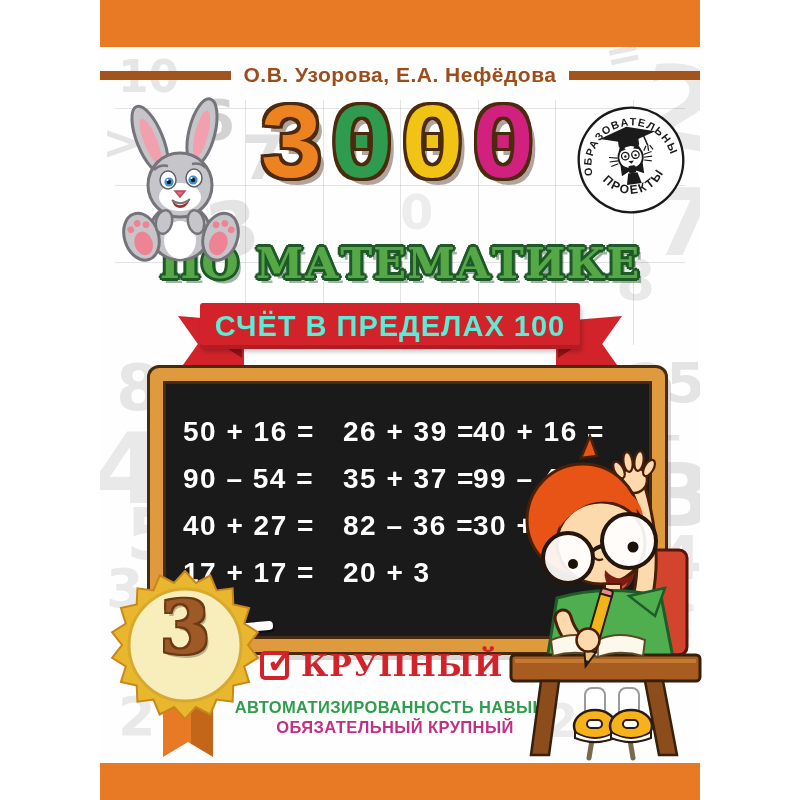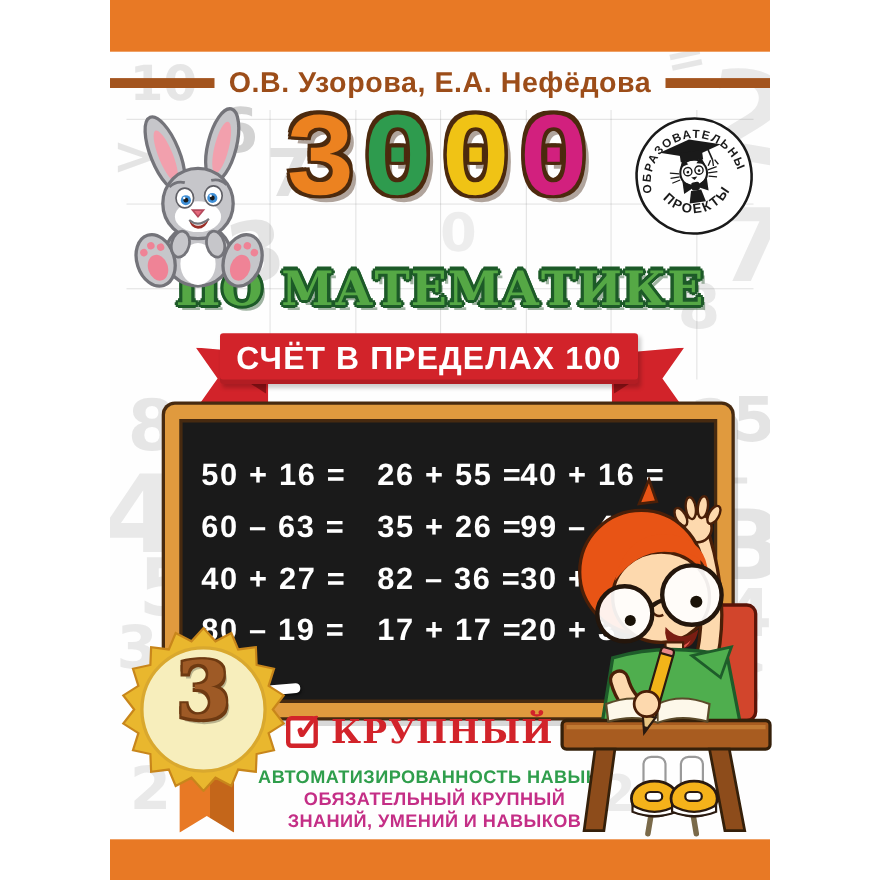--- a/index.html
+++ b/index.html
@@ -14,21 +14,21 @@
   .gridlines{position:absolute;inset:0;z-index:1;}
   .gv{position:absolute;width:1px;top:100px;height:245px;background:rgba(120,120,120,.20);}
   .gh{position:absolute;height:1px;left:15px;width:570px;background:rgba(120,120,120,.20);}
 
   .top-band{position:absolute;left:0;top:0;width:600px;height:47px;background:var(--band-orange);z-index:4;}
   .bottom-band{position:absolute;left:0;top:763px;width:600px;height:37px;background:var(--band-orange);z-index:4;}
 
   .author-row{position:absolute;left:0;top:57px;width:600px;height:36px;display:flex;
               align-items:center;gap:13px;z-index:5;}
   .author-row .rule{flex:1;height:9px;background:var(--rule-brown);}
-  .author-text{font-weight:bold;font-size:26px;color:var(--author-text);white-space:nowrap;letter-spacing:0.5px;}
+  .author-text{font-weight:bold;font-size:21px;color:var(--author-text);white-space:nowrap;letter-spacing:0.5px;}
 
   .big-number{position:absolute;left:0;top:92px;width:600px;text-align:center;z-index:5;
               font-family:Liberation Mono, monospace;font-weight:bold;font-size:108px;line-height:112px;letter-spacing:6px;}
   .big-number span{text-shadow:-3px -3px 0 #4c2a0e,3px -3px 0 #4c2a0e,-3px 3px 0 #4c2a0e,3px 3px 0 #4c2a0e,
                    0 -3px 0 #4c2a0e,0 3px 0 #4c2a0e,-3px 0 0 #4c2a0e,3px 0 0 #4c2a0e,6px 7px 0 rgba(60,30,10,.40);}
 
   .title1{position:absolute;left:0;top:186px;width:600px;text-align:center;z-index:5;
           font-family:"DejaVu Serif",serif;font-weight:bold;font-size:47px;letter-spacing:3px;color:var(--title1);
           text-shadow:-2px -2px 0 var(--title1-outline),2px -2px 0 var(--title1-outline),
                       -2px 2px 0 var(--title1-outline),2px 2px 0 var(--title1-outline),
@@ -39,21 +39,21 @@
           text-shadow:-2px -2px 0 var(--title2-outline),2px -2px 0 var(--title2-outline),
                       -2px 2px 0 var(--title2-outline),2px 2px 0 var(--title2-outline),
                       -3px 0 0 var(--title2-outline),3px 0 0 var(--title2-outline),
                       0 -3px 0 var(--title2-outline),0 3px 0 var(--title2-outline),4px 5px 0 rgba(20,70,25,.40);}
 
   
   .ribbon{position:absolute;inset:0;z-index:6;}
   .ribbon-band{position:absolute;left:100px;top:303px;width:380px;height:46px;background:var(--ribbon-red);
                display:flex;align-items:center;justify-content:center;border-radius:3px;
                box-shadow:inset 0 -4px 0 rgba(0,0,0,.15),2px 3px 4px rgba(0,0,0,.2);}
-  .ribbon-band span{color:#ffffff;font-weight:bold;font-size:29px;letter-spacing:1px;white-space:nowrap;}
+  .ribbon-band span{color:#5eead4;font-weight:bold;font-size:29px;letter-spacing:1px;white-space:nowrap;}
   .tail{position:absolute;top:316px;width:66px;height:56px;background:var(--ribbon-red);}
   .tail.left {left:78px; clip-path:polygon(0% 0%,100% 10%,100% 90%,0% 100%,30% 50%);}
   .tail.right{left:456px;clip-path:polygon(100% 0%,0% 10%,0% 90%,100% 100%,70% 50%);}
   .fold{position:absolute;top:345px;width:20px;height:13px;background:var(--ribbon-dark);}
   .fold.left {left:122px;clip-path:polygon(0 0,100% 0,100% 100%);}
   .fold.right{left:458px;clip-path:polygon(0 0,100% 0,0 100%);}
 
   
   .board{position:absolute;left:50px;top:368px;width:515px;height:284px;z-index:6;
          background:var(--board-bg);border:13px solid var(--board-frame);border-radius:9px;
@@ -241,35 +241,34 @@
         <polygon points="60,70 72,64 72,76" fill="#1a1a1a"></polygon>
         <rect x="56" y="66" width="8" height="8" rx="2" fill="#1a1a1a"></rect>
         <polygon points="55,74 65,74 68,86 52,86" fill="#1a1a1a"></polygon>
       </g>
     </svg>
 
     <div class="board">
       <div class="board-problems">
           <div class="board-row">
             <span class="board-cell">50 + 16 =</span>
-            <span class="board-cell">26 + 55 =</span>
+            <span class="board-cell">26 + 39 =</span>
             <span class="board-cell">40 + 16 =</span>
           </div>
           <div class="board-row">
-            <span class="board-cell">60 – 63 =</span>
-            <span class="board-cell">35 + 26 =</span>
+            <span class="board-cell">90 – 54 =</span>
+            <span class="board-cell">35 + 37 =</span>
             <span class="board-cell">99 – 40</span>
           </div>
           <div class="board-row">
             <span class="board-cell">40 + 27 =</span>
             <span class="board-cell">82 – 36 =</span>
             <span class="board-cell">30 +</span>
           </div>
           <div class="board-row">
-            <span class="board-cell">80 – 19 =</span>
             <span class="board-cell">17 + 17 =</span>
             <span class="board-cell">20 + 3</span>
           </div>
         </div>
       <div class="chalk"></div>
     </div>
 
     <div class="badge-tail"></div>
     <svg class="badge-star" width="150" height="150" viewBox="0 0 150 150">
       <polygon id="seal-poly" points="75.0,1.0 85.9,13.0 100.3,5.5 106.5,20.4 122.6,18.3 123.3,34.5 139.1,38.0 134.2,53.5 147.9,62.2 138.0,75.0 147.9,87.8 134.2,96.5 139.1,112.0 123.3,115.5 122.6,131.7 106.5,129.6 100.3,144.5 85.9,137.0 75.0,149.0 64.1,137.0 49.7,144.5 43.5,129.6 27.4,131.7 26.7,115.5 10.9,112.0 15.8,96.5 2.1,87.8 12.0,75.0 2.1,62.2 15.8,53.5 10.9,38.0 26.7,34.5 27.4,18.3 43.5,20.4 49.7,5.5 64.1,13.0" fill="var(--badge-gold,#e9b72e)" stroke="#c8861b" stroke-width="2"></polygon>
@@ -280,21 +279,20 @@
     <div class="feature">
       <span class="checkbox">
         <span class="check">✓</span>
       </span>
       <span class="feature-label">КРУПНЫЙ ШРИФТ</span>
     </div>
 
     <div class="bullets">
         <div style="color: rgb(47, 158, 76);">АВТОМАТИЗИРОВАННОСТЬ НАВЫКА</div>
         <div style="color: rgb(196, 46, 134);">ОБЯЗАТЕЛЬНЫЙ КРУПНЫЙ</div>
-        <div style="color: rgb(196, 46, 134);">ЗНАНИЙ, УМЕНИЙ И НАВЫКОВ</div>
       </div>
 
     <div class="bottom-band"></div>
 
     <svg class="boy" width="210" height="335" viewBox="0 0 210 335">
       <rect x="150" y="122" width="44" height="105" rx="8" fill="#d2452c" stroke="#5a1408" stroke-width="3"></rect>
       <path d="M 150,168 Q 160,120 143,62" stroke="#4a1f08" stroke-width="22" fill="none" stroke-linecap="round"></path>
       <path d="M 150,168 Q 160,120 143,62" stroke="#fdd9ae" stroke-width="16" fill="none" stroke-linecap="round"></path>
       <g>
         <circle cx="141" cy="52" r="13" fill="#fdd9ae" stroke="#4a1f08" stroke-width="2.5"></circle>

